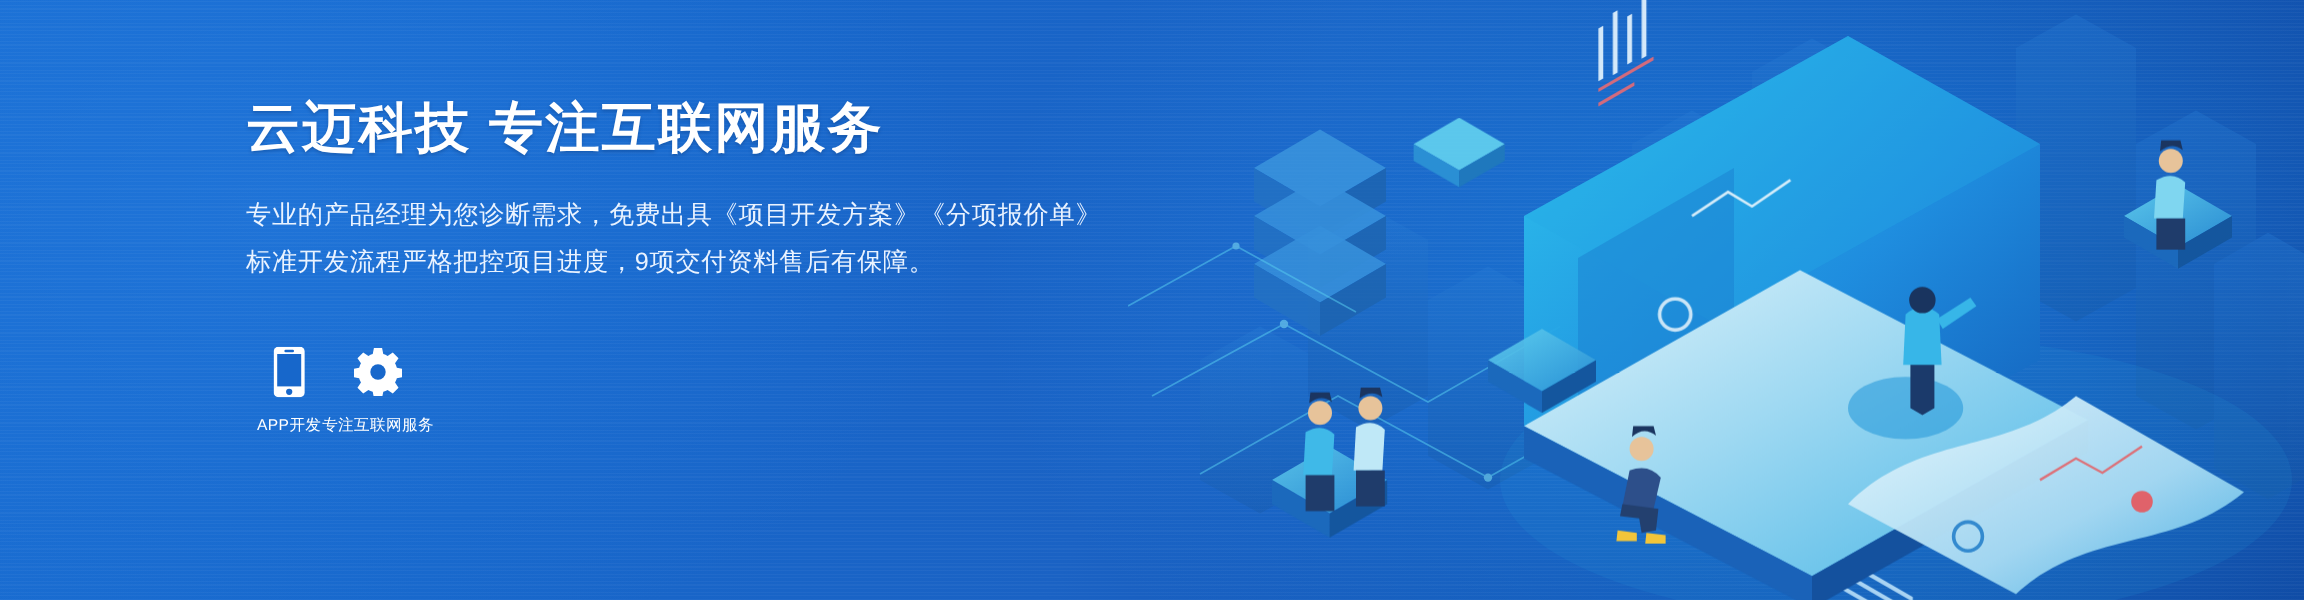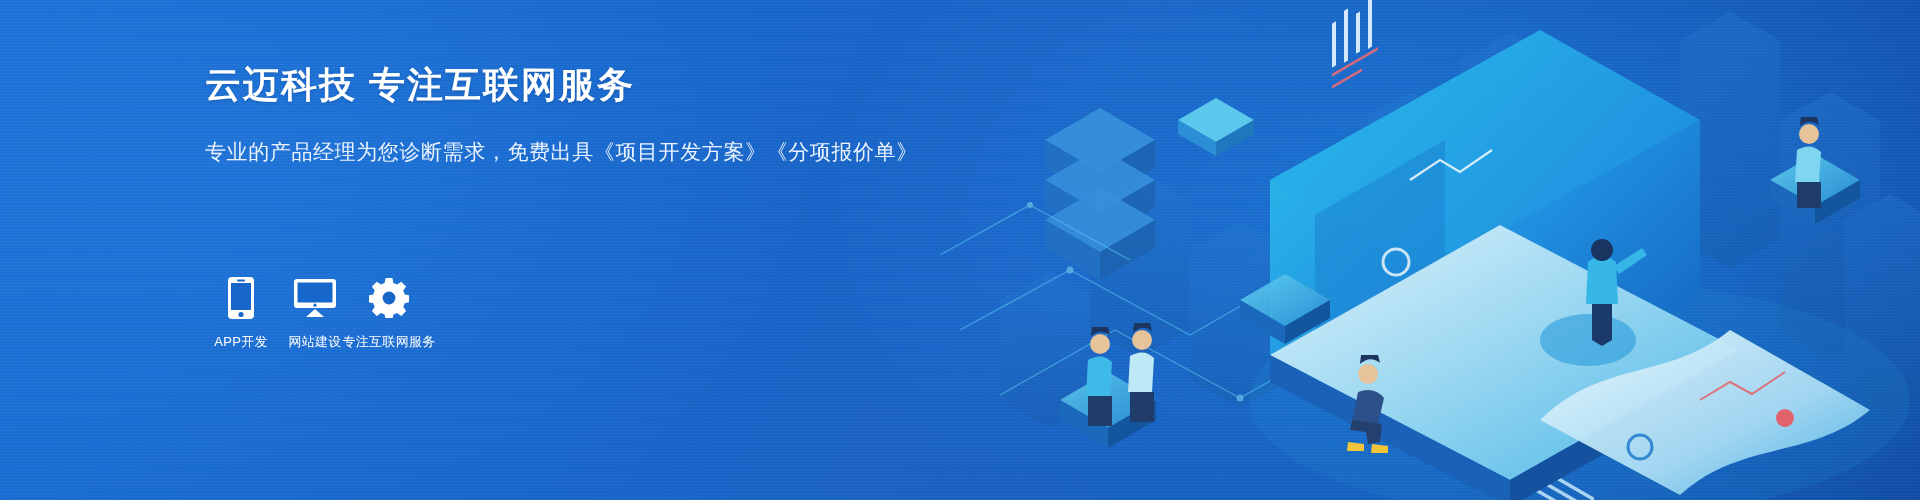--- a/index.html
+++ b/index.html
@@ -30,41 +30,42 @@
   
   .scene { position:absolute; right:0; top:0; width:980px; height:500px; }
   .scene svg { display:block; }
 
   
   .copy {
     position:absolute; left:205px; top:62px;
     width:700px;
   }
   .title {
-    font-size:36px;
+    font-size:45px;
     font-weight:bold;
     color:#ffffff;
     letter-spacing:2px;
     line-height:1.25;
     white-space:nowrap;
     text-shadow:0 1px 3px rgba(0,30,80,0.25);
+    margin-top:17px;
   }
   .subtitle {
     margin-top:26px;
     font-size:21px;
     color:#eaf3ff;
     line-height:1.85;
     letter-spacing:0.6px;
     white-space:nowrap;
   }
   .sub-line { display:block; }
 
   
   .services {
-    position:absolute; left:205px; top:276px;
+    position:absolute; left:205px; top:288px;
     display:flex;
     align-items:flex-start;
   }
   .service {
     width:72px;
     display:flex;
     flex-direction:column;
     align-items:center;
     margin-right:2px;
   }
@@ -266,50 +267,40 @@
         <polygon points="238,120 238,134 276,156 276,142" fill="#2a8fd4"></polygon>
         <polygon points="314,120 314,134 276,156 276,142" fill="#1f78bd"></polygon>
       </g>
     </svg>
   </div>
 
   <div class="copy">
     <h1 class="title">云迈科技 专注互联网服务</h1>
     <div class="subtitle">
       <span class="sub-line">专业的产品经理为您诊断需求，免费出具《项目开发方案》《分项报价单》</span>
+      <span class="sub-line">标准开发流程严格把控项目进度，9项交付资料售后有保障。</span>
     </div>
   </div>
 
   <div class="services">
 
     <div class="service">
       <span class="glyph">
         <svg width="26" height="42" viewBox="0 0 26 42">
           <rect x="0" y="0" width="26" height="42" rx="4" fill="#fff"></rect>
           <rect x="3" y="6" width="20" height="27" fill="#1767cb"></rect>
           <rect x="9" y="2.5" width="8" height="2" rx="1" fill="#1767cb"></rect>
           <circle cx="13" cy="37.5" r="2.6" fill="#1767cb"></circle>
         </svg>
       </span>
       <span class="label">APP开发</span>
     </div>
 
 
 
-    <div class="service">
-      <span class="glyph">
-        <svg width="42" height="38" viewBox="0 0 42 38">
-          <rect x="0" y="0" width="42" height="29" rx="3" fill="#fff"></rect>
-          <rect x="3.5" y="3.5" width="35" height="20" fill="#1767cb"></rect>
-          <circle cx="21" cy="26.2" r="1.6" fill="#1767cb"></circle>
-          <path d="M12 38 L21 30 L30 38 Z" fill="#fff"></path>
-        </svg>
-      </span>
-      <span class="label">网站建设</span>
-    </div>
 
     <div class="service">
       <span class="glyph">
         <svg width="40" height="40" viewBox="0 0 40 40">
           <path d="M16.6 0 h6.8 l1 5.1 a14.6 14.6 0 0 1 3.6 1.5 l4.3-2.9 4.8 4.8
                    -2.9 4.3 a14.6 14.6 0 0 1 1.5 3.6 l5.1 1 v6.8 l-5.1 1
                    a14.6 14.6 0 0 1 -1.5 3.6 l2.9 4.3 -4.8 4.8 -4.3-2.9
                    a14.6 14.6 0 0 1 -3.6 1.5 l-1 5.1 h-6.8 l-1-5.1
                    a14.6 14.6 0 0 1 -3.6-1.5 l-4.3 2.9 -4.8-4.8 2.9-4.3
                    a14.6 14.6 0 0 1 -1.5-3.6 l-5.1-1 v-6.8 l5.1-1

